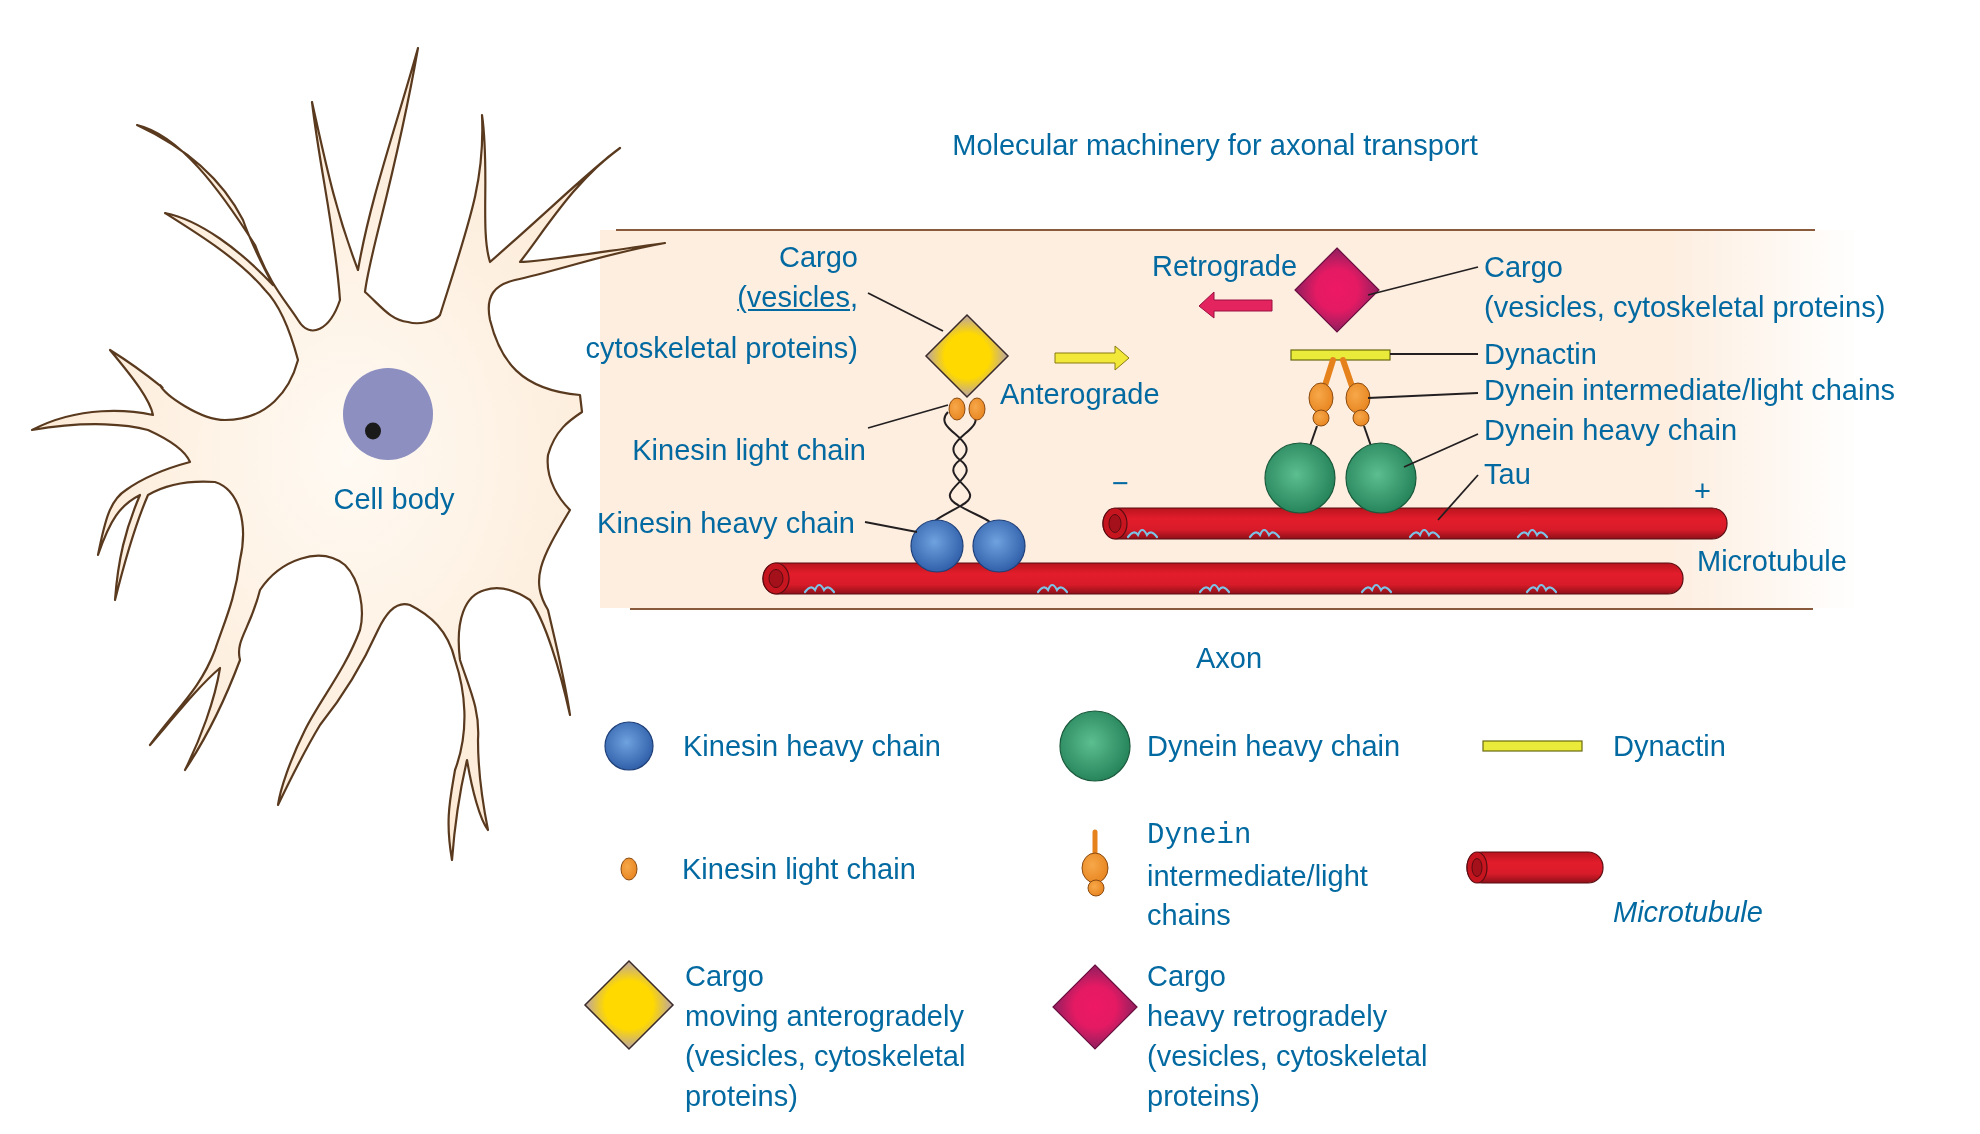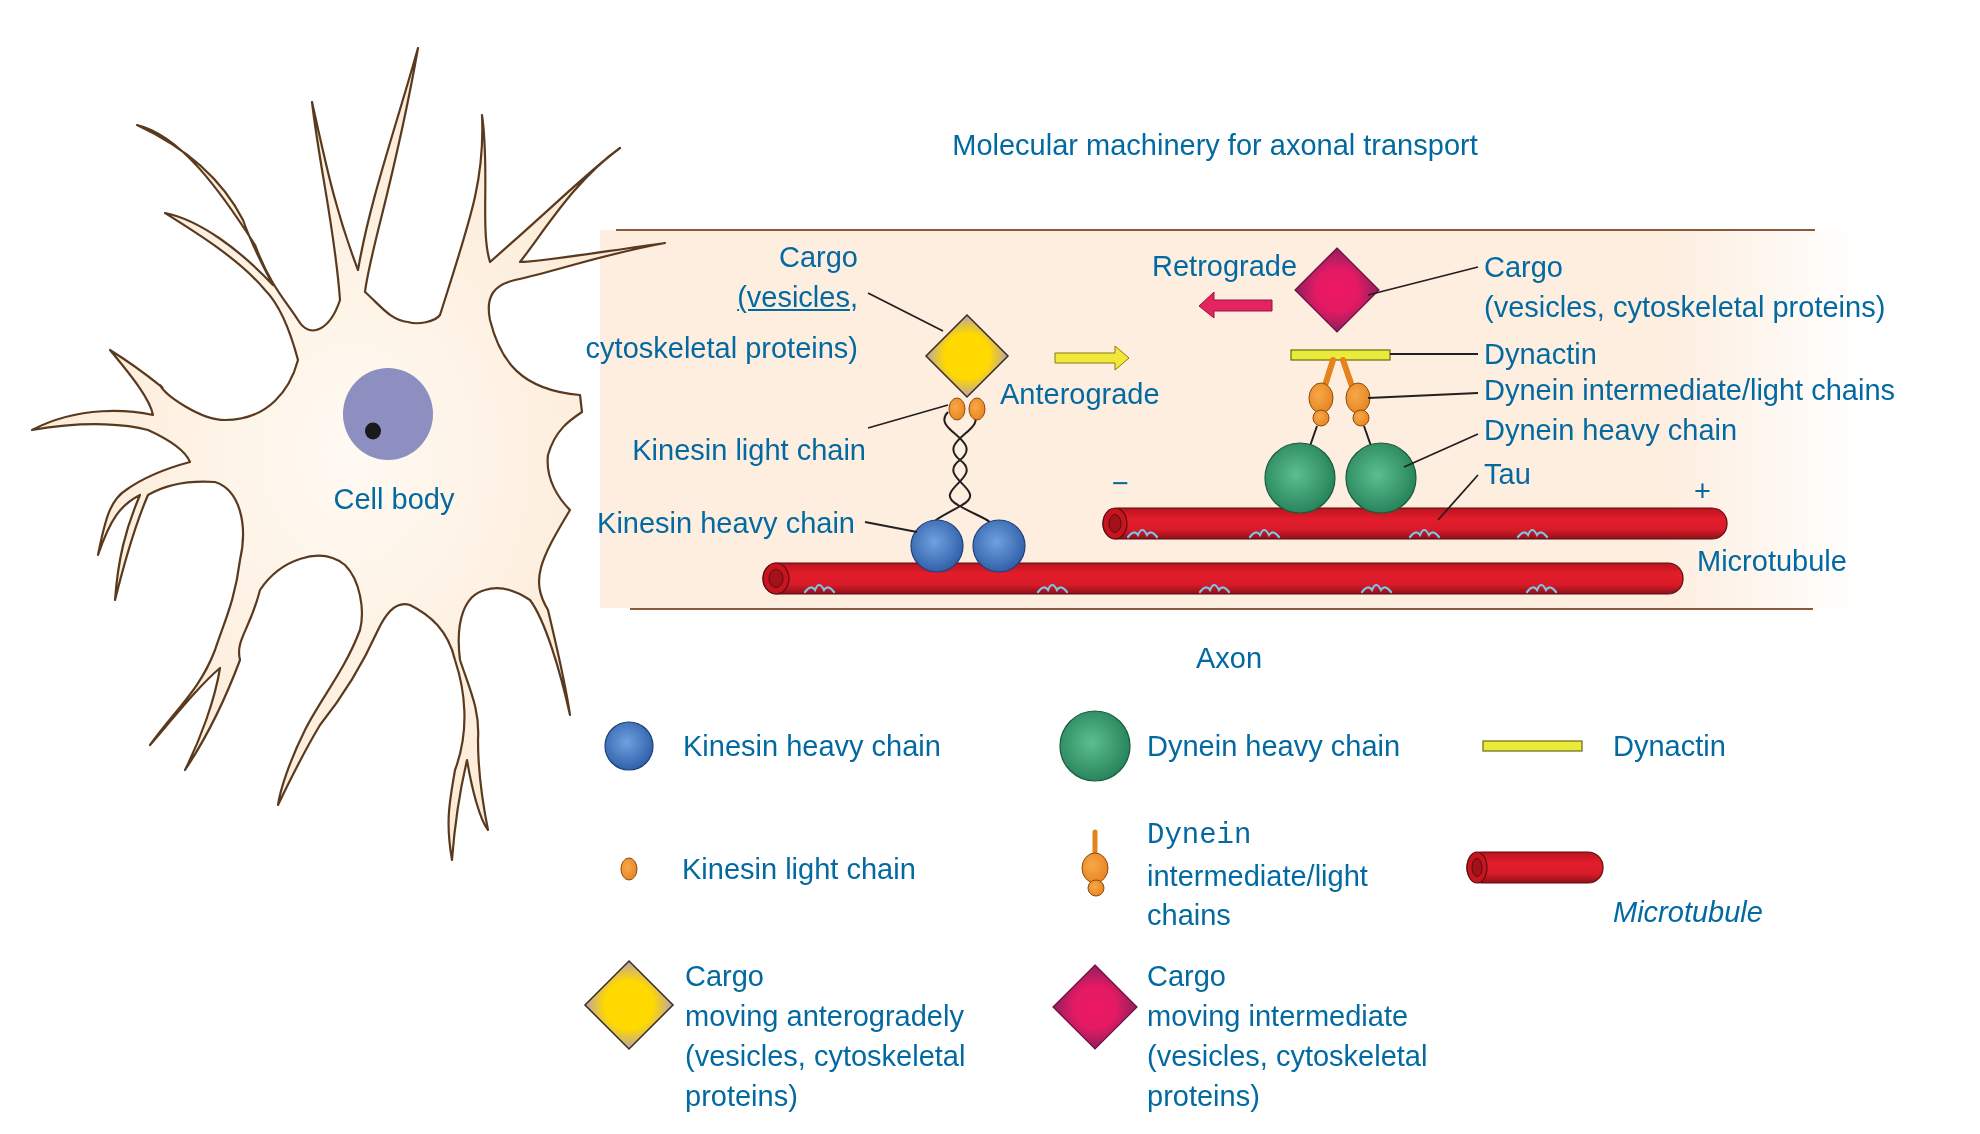--- a/index.html
+++ b/index.html
@@ -240,15 +240,15 @@
 <div class="lbl" style="left:682px; top:849px;">Kinesin light chain</div>
 <div class="lbl" style="left:1147px; top:816px;font-family:Liberation Mono, monospace;">Dynein</div>
 <div class="lbl" style="left:1147px; top:856px;">intermediate/light</div>
 <div class="lbl" style="left:1147px; top:895px;">chains</div>
 <div class="lbl" style="left:1613px; top:892px;font-style:italic;">Microtubule</div>
 <div class="lbl" style="left:685px; top:956px;">Cargo</div>
 <div class="lbl" style="left:685px; top:996px;">moving anterogradely</div>
 <div class="lbl" style="left:685px; top:1036px;">(vesicles, cytoskeletal</div>
 <div class="lbl" style="left:685px; top:1076px;">proteins)</div>
 <div class="lbl" style="left:1147px; top:956px;">Cargo</div>
-<div class="lbl" style="left:1147px; top:996px;">moving intermediate</div>
+<div class="lbl" style="left:1147px; top:996px;">heavy retrogradely</div>
 <div class="lbl" style="left:1147px; top:1036px;">(vesicles, cytoskeletal</div>
 <div class="lbl" style="left:1147px; top:1076px;">proteins)</div>
 
 </body></html>

